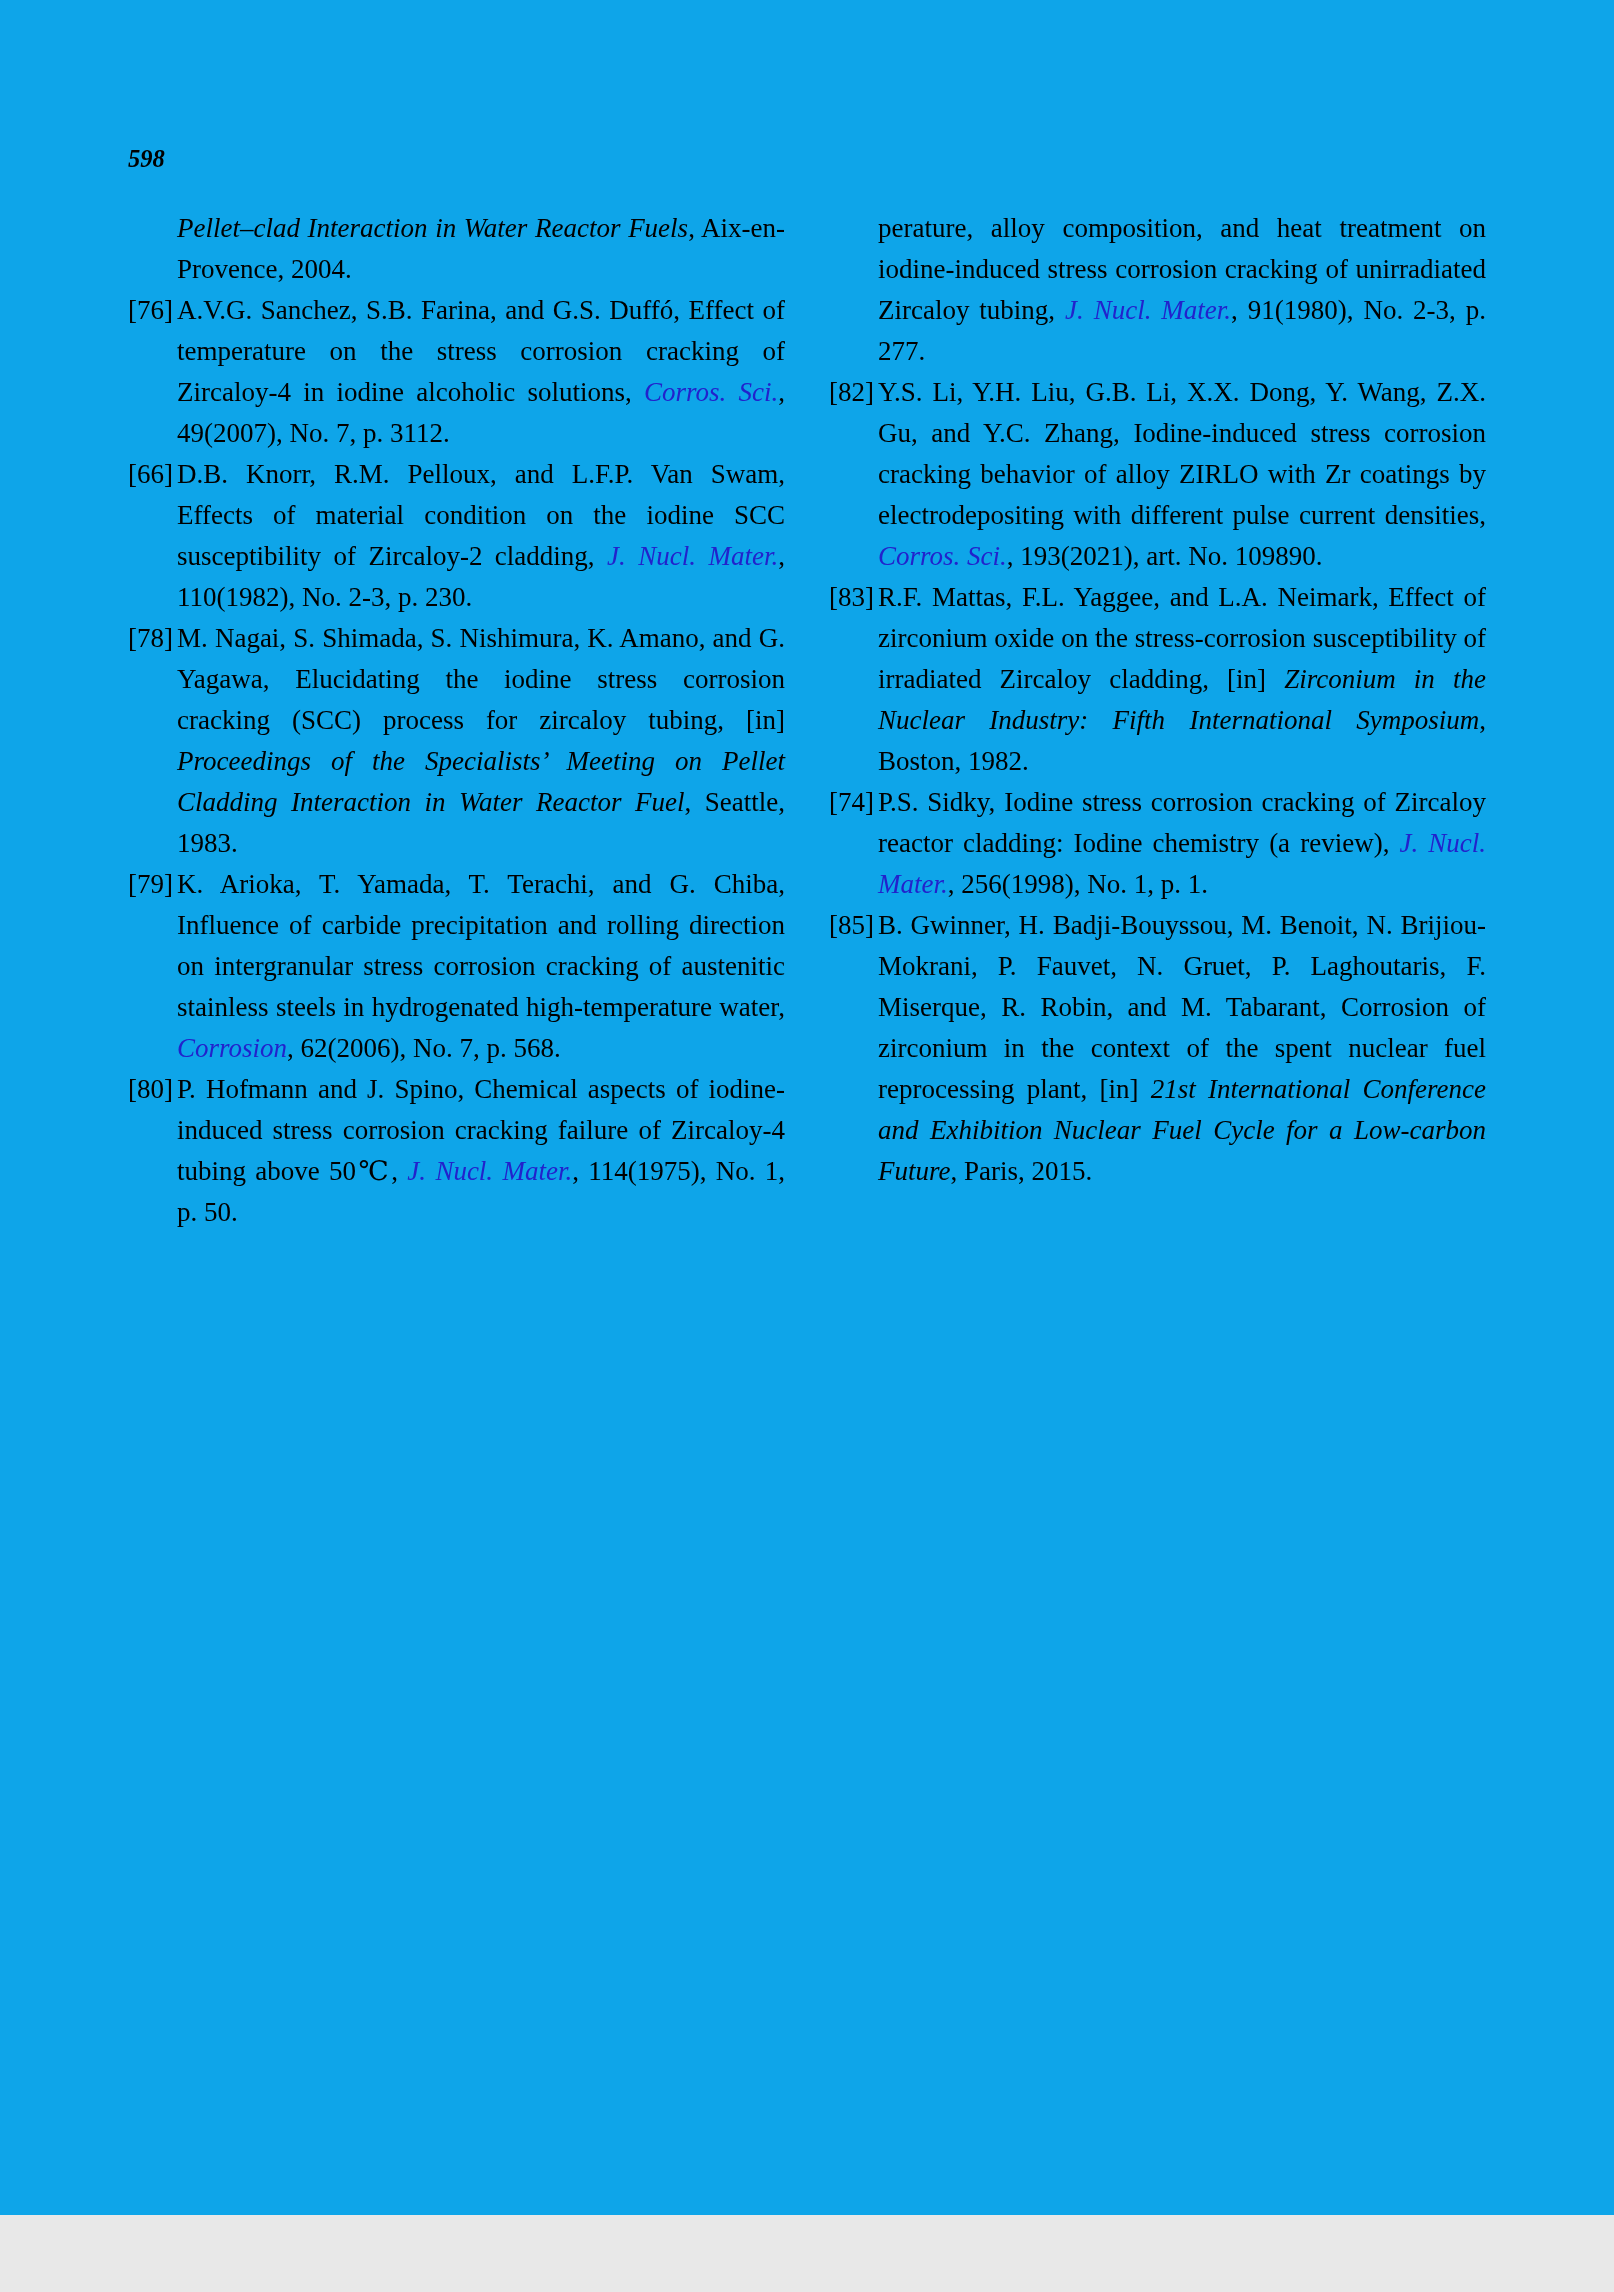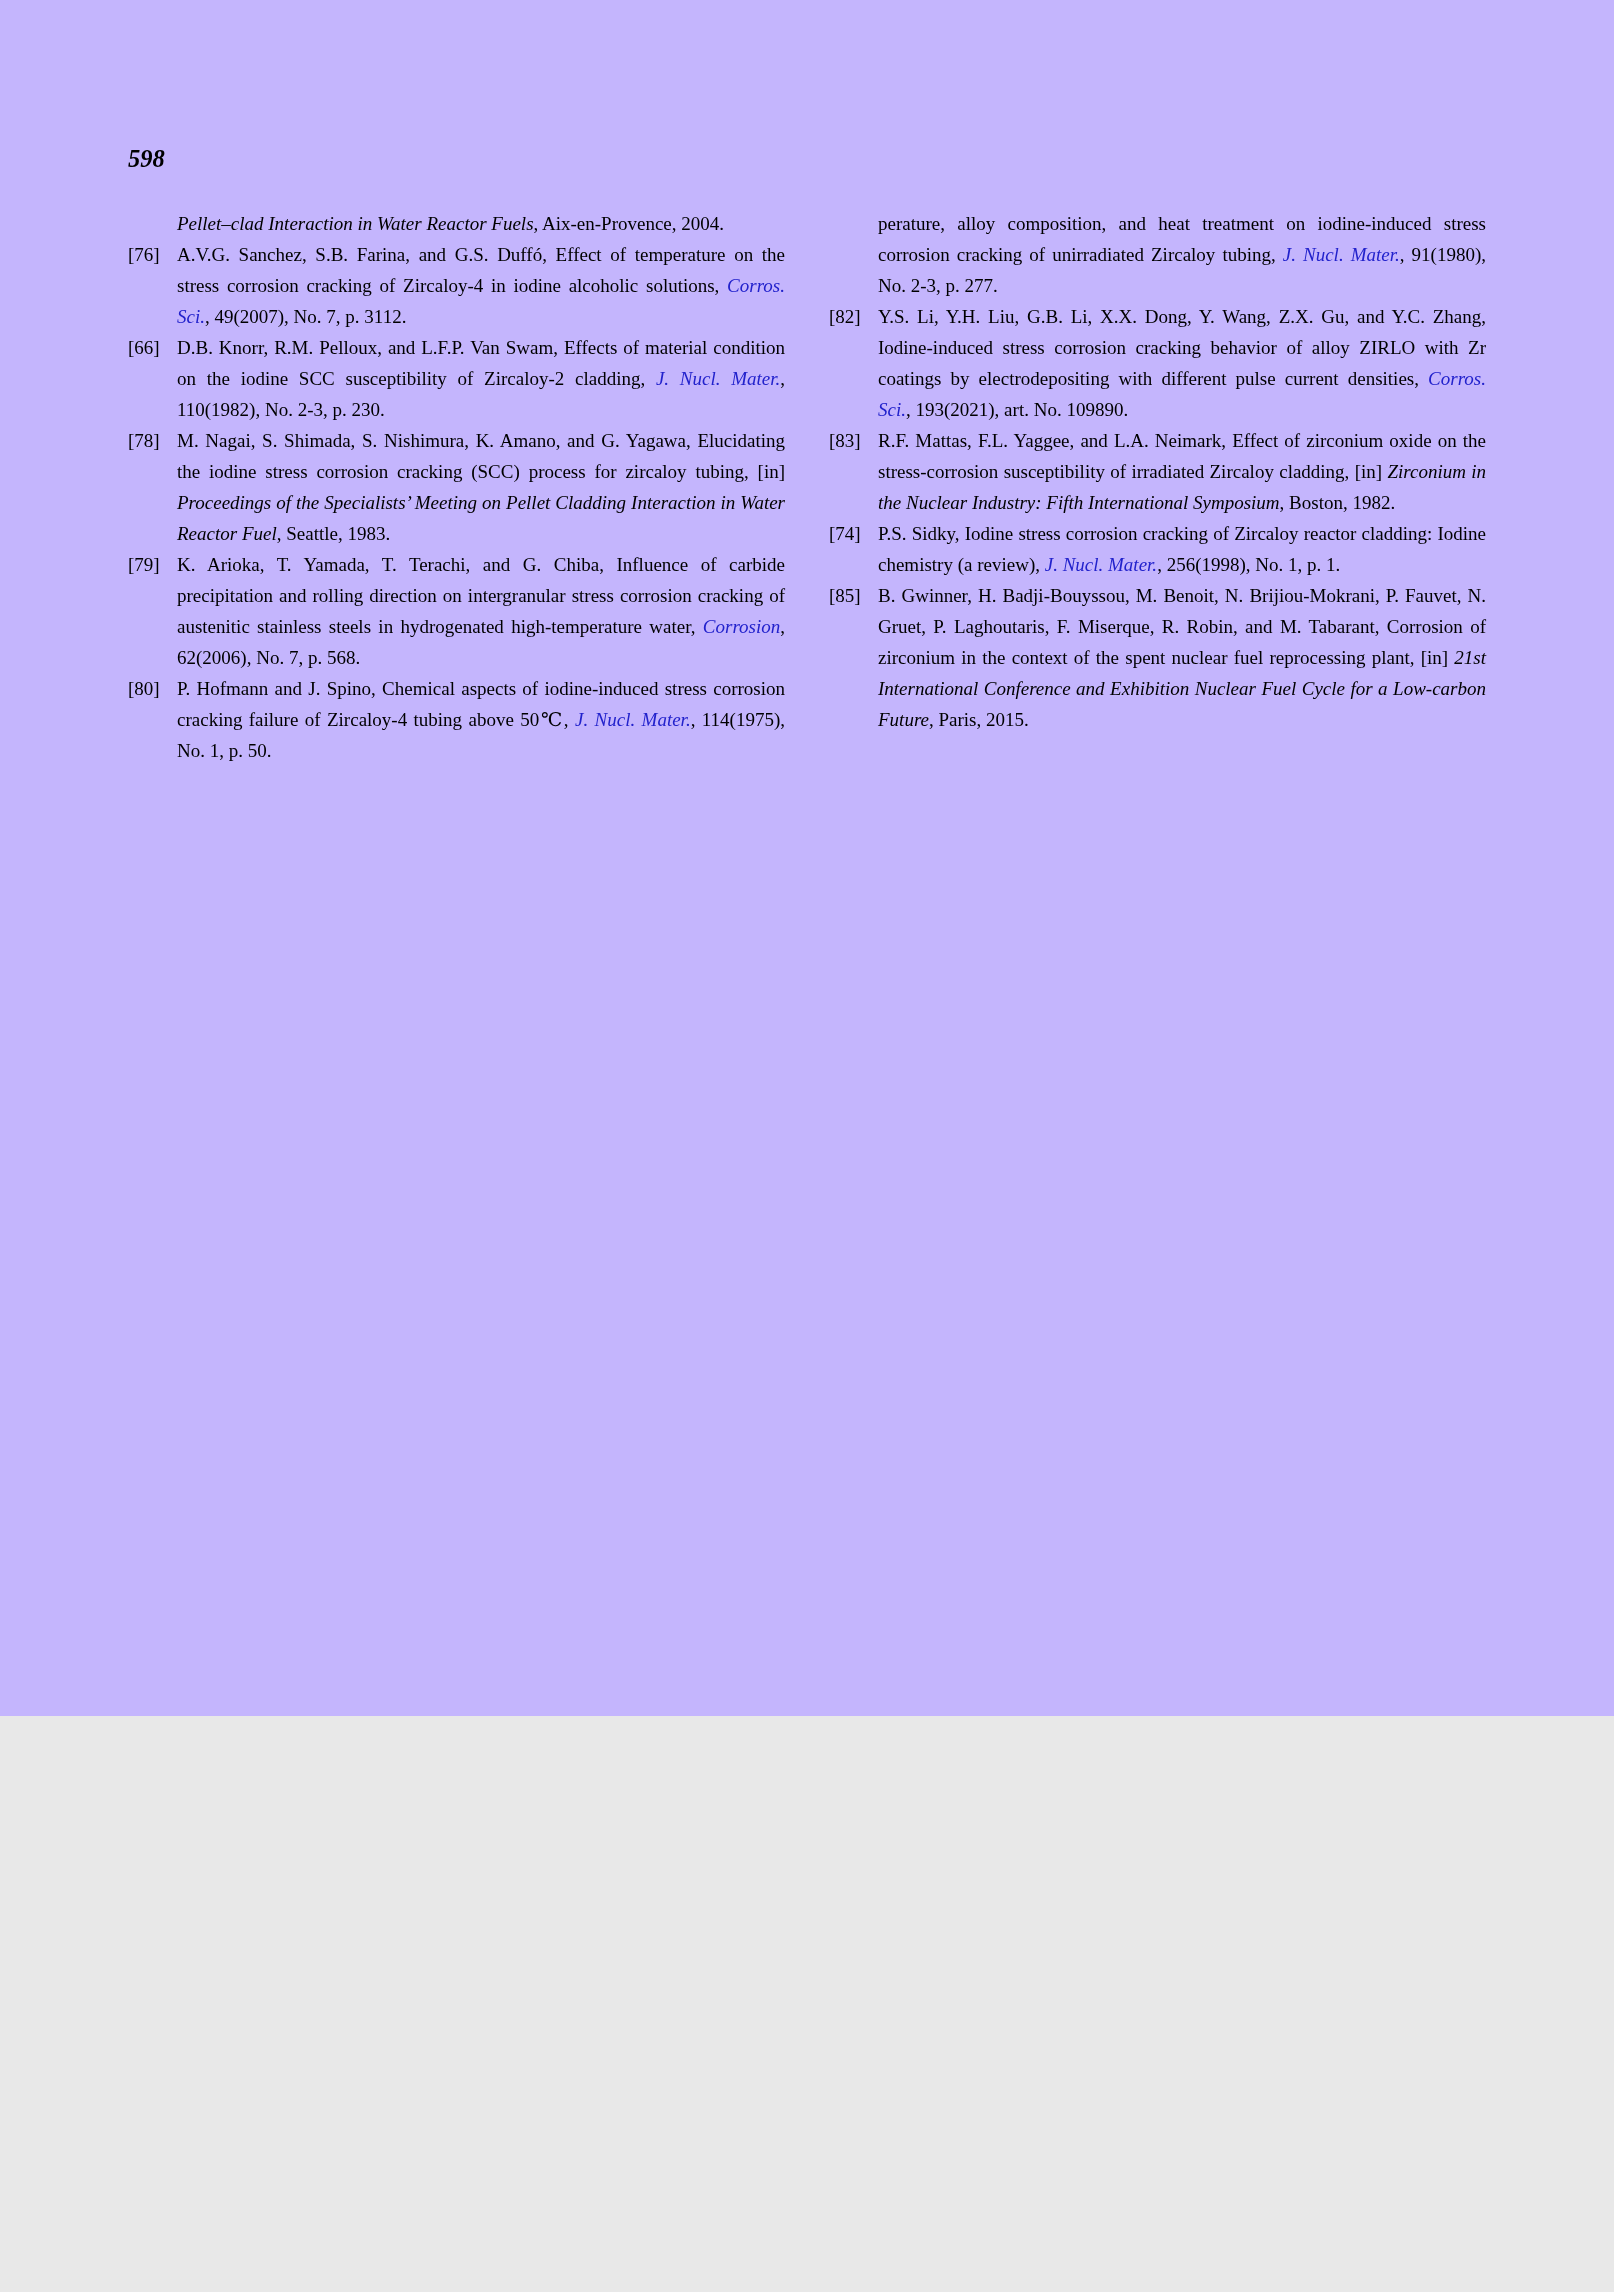--- a/index.html
+++ b/index.html
@@ -3,22 +3,22 @@
 <meta charset="utf-8">
 <style>
   html, body {
     margin: 0;
     padding: 0;
     background: #e8e8e8;
   }
   .page {
     position: relative;
     width: 1614px;
-    height: 1716px;
-    background: #c4b5fd;
+    height: 2215px;
+    background: #0ea5e9;
     margin: 0 auto;
     font-family: "Liberation Serif", "DejaVu Serif", serif;
     color: #000000;
     overflow: hidden;
   }
   .header {
     position: absolute;
     top: 145px;
     left: 128px;
     width: 1358px;
@@ -32,22 +32,22 @@
   .body-columns {
     position: absolute;
     top: 208px;
     left: 128px;
     width: 1358px;
     display: flex;
     gap: 44px;
   }
   .col {
     width: 657px;
-    font-size: 19px;
-    line-height: 31px;
+    font-size: 27px;
+    line-height: 41px;
     text-align: justify;
     hyphens: auto;
     -webkit-hyphens: auto;
   }
   .ref {
     padding-left: 49px;
     text-indent: -49px;
     margin: 0;
   }
   .ref.cont {

